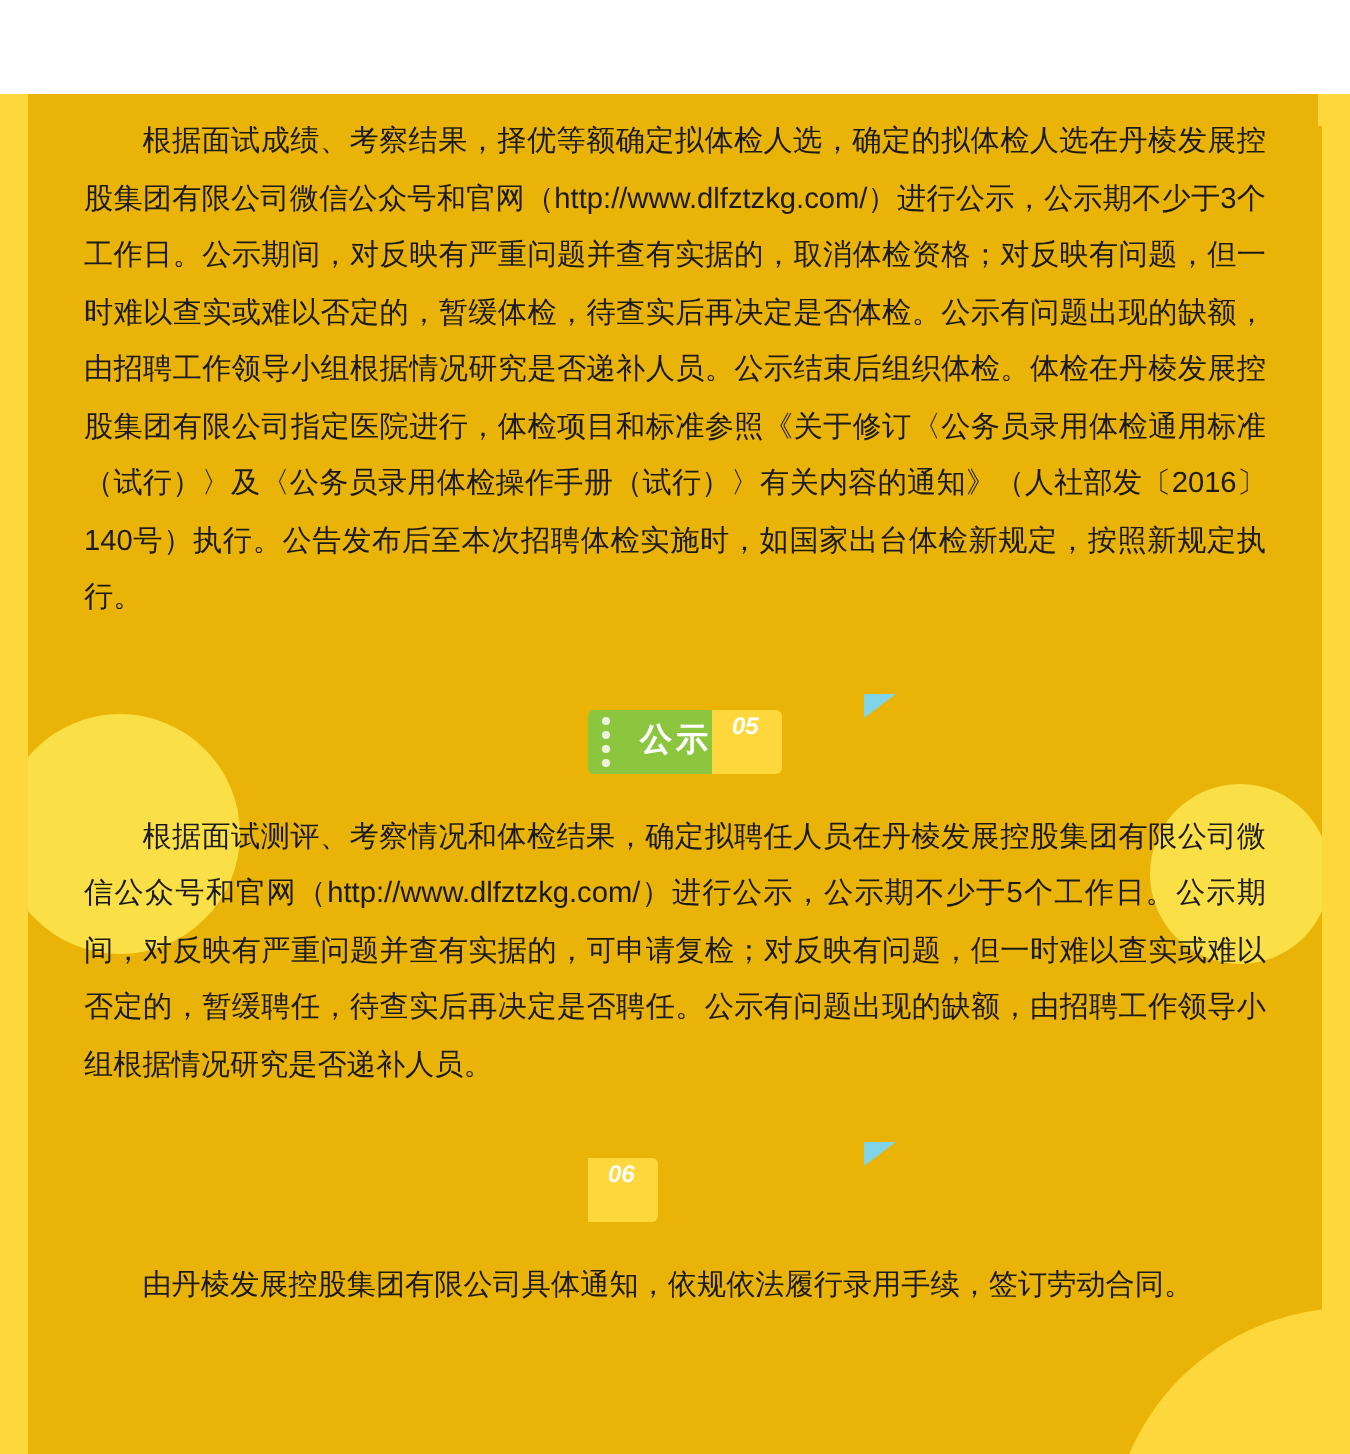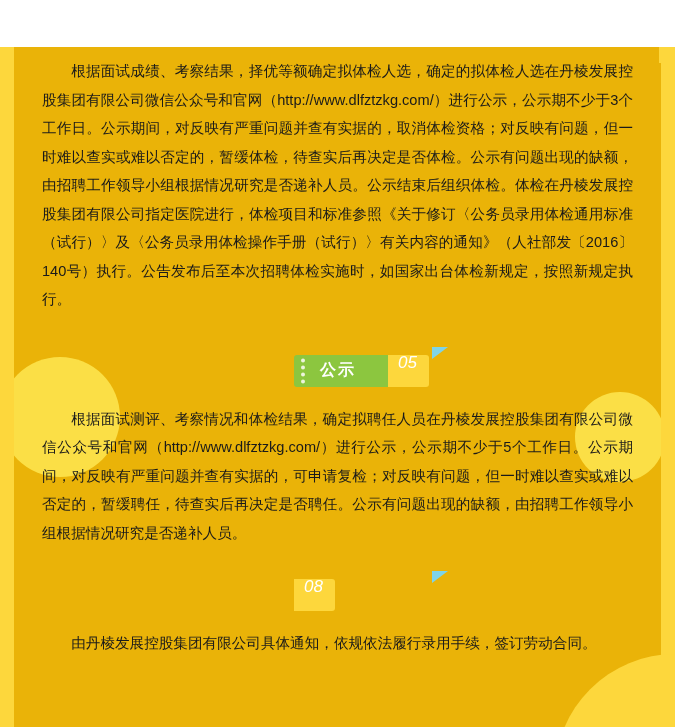--- a/index.html
+++ b/index.html
@@ -95,21 +95,21 @@
     display: flex;
     align-items: stretch;
     height: 32px;
   }
   .ribbon-green {
     background: #8cc63f;
     color: #ffffff;
     font-size: 16px;
     font-weight: bold;
     letter-spacing: 2px;
-    padding: 0 32px 0 26px;
+    padding: 0 0 0 26px;
     display: flex;
     align-items: center;
     border-radius: 3px 0 0 3px;
     position: relative;
   }
   .dots {
     position: absolute;
     left: 7px;
     top: 50%;
     transform: translateY(-50%);
@@ -121,22 +121,22 @@
     display: block;
     width: 4px;
     height: 4px;
     border-radius: 50%;
     background: #f2f7e6;
     opacity: .95;
   }
   .ribbon-yellow {
     background: #fdd73c;
     color: #ffffff;
-    font-size: 17px;
-    font-weight: normal;
+    font-size: 12px;
+    font-weight: bold;
     font-style: italic;
     padding: 0 12px 16px 10px;
     display: flex;
     align-items: center;
     border-radius: 0 3px 3px 0;
   }
   .ribbon-flag {
     position: absolute;
     left: 390px;
     top: -2px;
@@ -184,21 +184,21 @@
         </div>
         <div class="ribbon-flag"></div>
       </div>
     </div>
 
     <p class="para">根据面试测评、考察情况和体检结果，确定拟聘任人员在丹棱发展控股集团有限公司微信公众号和官网（http://www.dlfztzkg.com/）进行公示，公示期不少于5个工作日。公示期间，对反映有严重问题并查有实据的，可申请复检；对反映有问题，但一时难以查实或难以否定的，暂缓聘任，待查实后再决定是否聘任。公示有问题出现的缺额，由招聘工作领导小组根据情况研究是否递补人员。</p>
 
     <div class="section-head">
       <div class="ribbon-wrap">
         <div class="ribbon">
-          <div class="ribbon-yellow">08</div>
+          <div class="ribbon-yellow">06</div>
         </div>
         <div class="ribbon-flag"></div>
       </div>
     </div>
 
     <p class="para">由丹棱发展控股集团有限公司具体通知，依规依法履行录用手续，签订劳动合同。</p>
 
   </div>
 </div>
 

